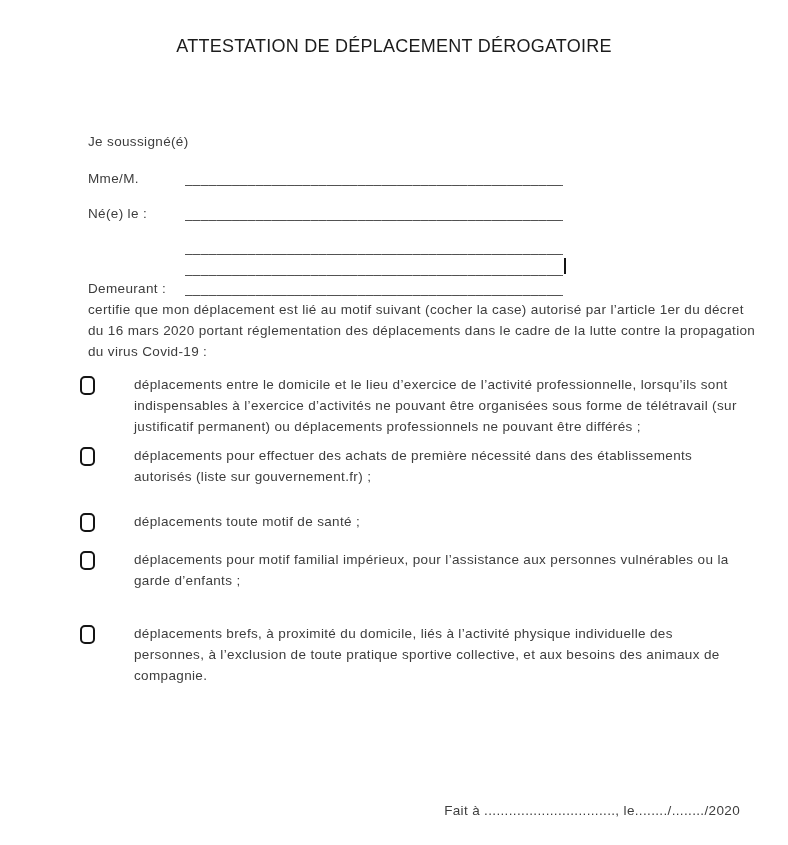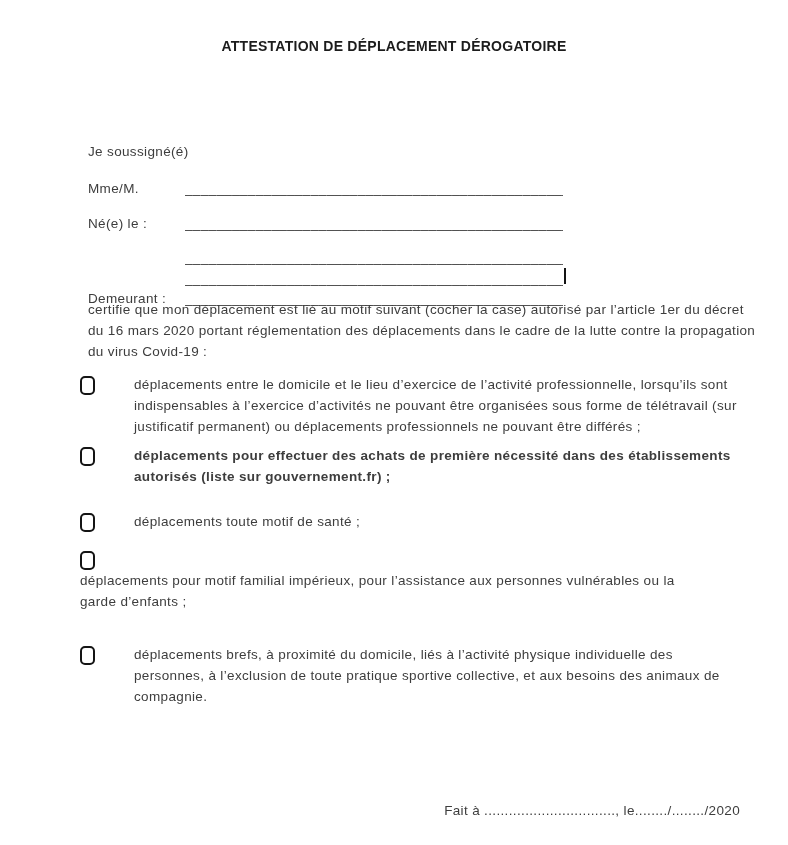--- a/index.html
+++ b/index.html
@@ -5,24 +5,24 @@
   * { margin:0; padding:0; box-sizing:border-box; }
   html,body { background:#ffffff; }
   body { font-family:"Liberation Sans","DejaVu Sans",sans-serif; }
   .page {
     position:relative; width:788px; height:845px; margin:0 auto;
     background:#ffffff; color:#3d3d3d;
     font-size:13.5px; letter-spacing:0.35px; line-height:21px;
     overflow:hidden;
   }
   .header { position:absolute; top:36px; left:0; right:0; text-align:center; }
-  .title { font-weight:bold; color:#1c1c1c; font-size:14px; letter-spacing:0.25px; margin-bottom:4px; }
+  .title { font-weight:normal; color:#1c1c1c; font-size:18px; letter-spacing:0.25px; margin-bottom:4px; }
   .subtitle { max-width:628px; margin:0 auto; }
 
-  .identity { position:absolute; top:141px; left:88px; }
+  .identity { position:absolute; top:131px; left:88px; }
   .intro { margin-bottom:15px; }
   .field-row { display:flex; align-items:flex-end; margin-top:14px; }
   .row-first { margin-top:16px; }
   .label { width:97px; flex:none; }
   .fill-line {
     display:block; width:378px; overflow:hidden; white-space:nowrap;
     color:#2a2a2a; line-height:20px; height:20px;
   }
   .fill-line.inline { display:inline-block; vertical-align:bottom; }
   .lines-col .fill-line, .line2-wrap { margin-top:0; }
@@ -32,23 +32,23 @@
 
   .checklist { position:absolute; top:374px; left:80px; width:690px; }
   .item { display:flex; }
   .box {
     width:15px; height:19px; flex:none;
     border:2.2px solid #141414; border-radius:5px;
     margin-right:39px; margin-top:2px;
   }
   .box.ghost { visibility:hidden; }
   .item .text { width:604px; }
-  .item-2 { margin-top:8px;font-weight:bold; }
+  .item-2 { margin-top:8px; }
   .item-3 { margin-top:24px; }
-  .item-4 { margin-top:17px;flex-direction:column; }
+  .item-4 { margin-top:17px; }
   .item-5 { margin-top:32px; }
   .item-6 { margin-top:4px; position:relative; }
   .big-check { position:absolute; left:-25px; top:-26px; width:82px; height:94px; }
 
   .footer { position:absolute; top:800px; right:48px; text-align:right; }
 </style>
 </head>
 <body>
 
 <div class="page">

